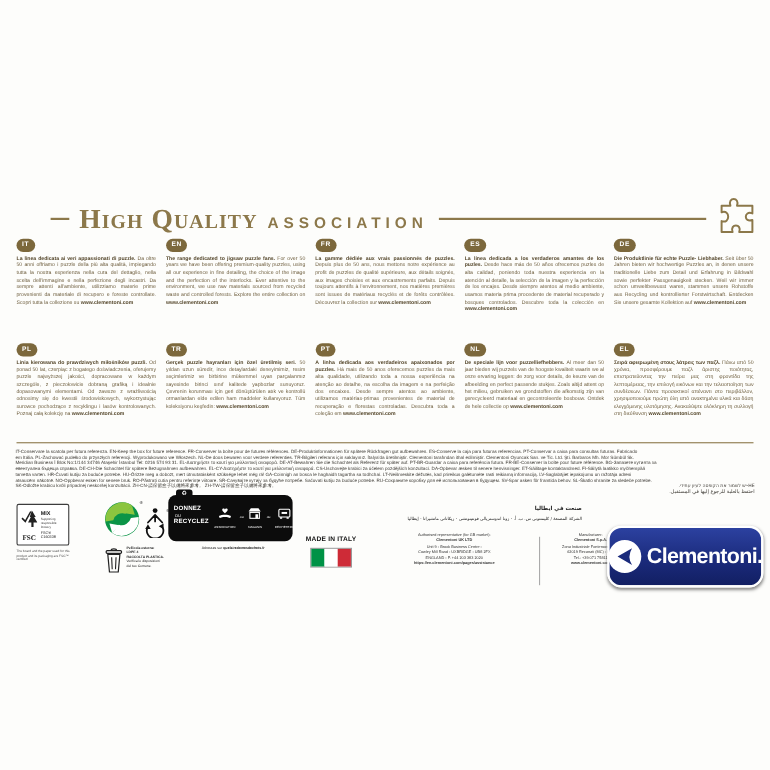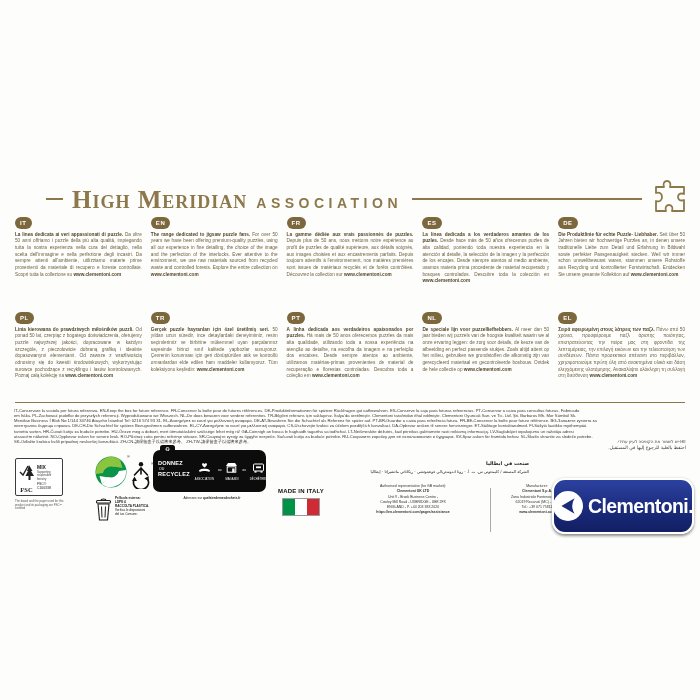--- a/index.html
+++ b/index.html
@@ -95,21 +95,21 @@
   .clemtext { color:#fff; font-size:19.5px; font-weight:bold; letter-spacing:-.6px; }
 </style>
 </head>
 <body>
 
 <div class="sheet">
 
   <div class="hdr">
     <span class="dash"></span>
     <h1>
-      <span class="hq">High Meridian</span>
+      <span class="hq">High Quality</span>
       <span class="coll">ASSOCIATION</span>
     </h1>
     <span class="rule"></span>
     <span class="pz">
       <svg width="40" height="40" viewBox="0 0 40 40">
         <path d="M6 10 H14 C11 2 23 2 20 10 H34 V17 C26 14 26 26 34 23 V34 H22 C25 26 13 26 16 34 H6 V24 C14 27 14 13 6 16 Z" fill="none" stroke="#8c784a" stroke-width="1.8" stroke-linejoin="round"></path>
       </svg>
     </span>
   </div>
 

